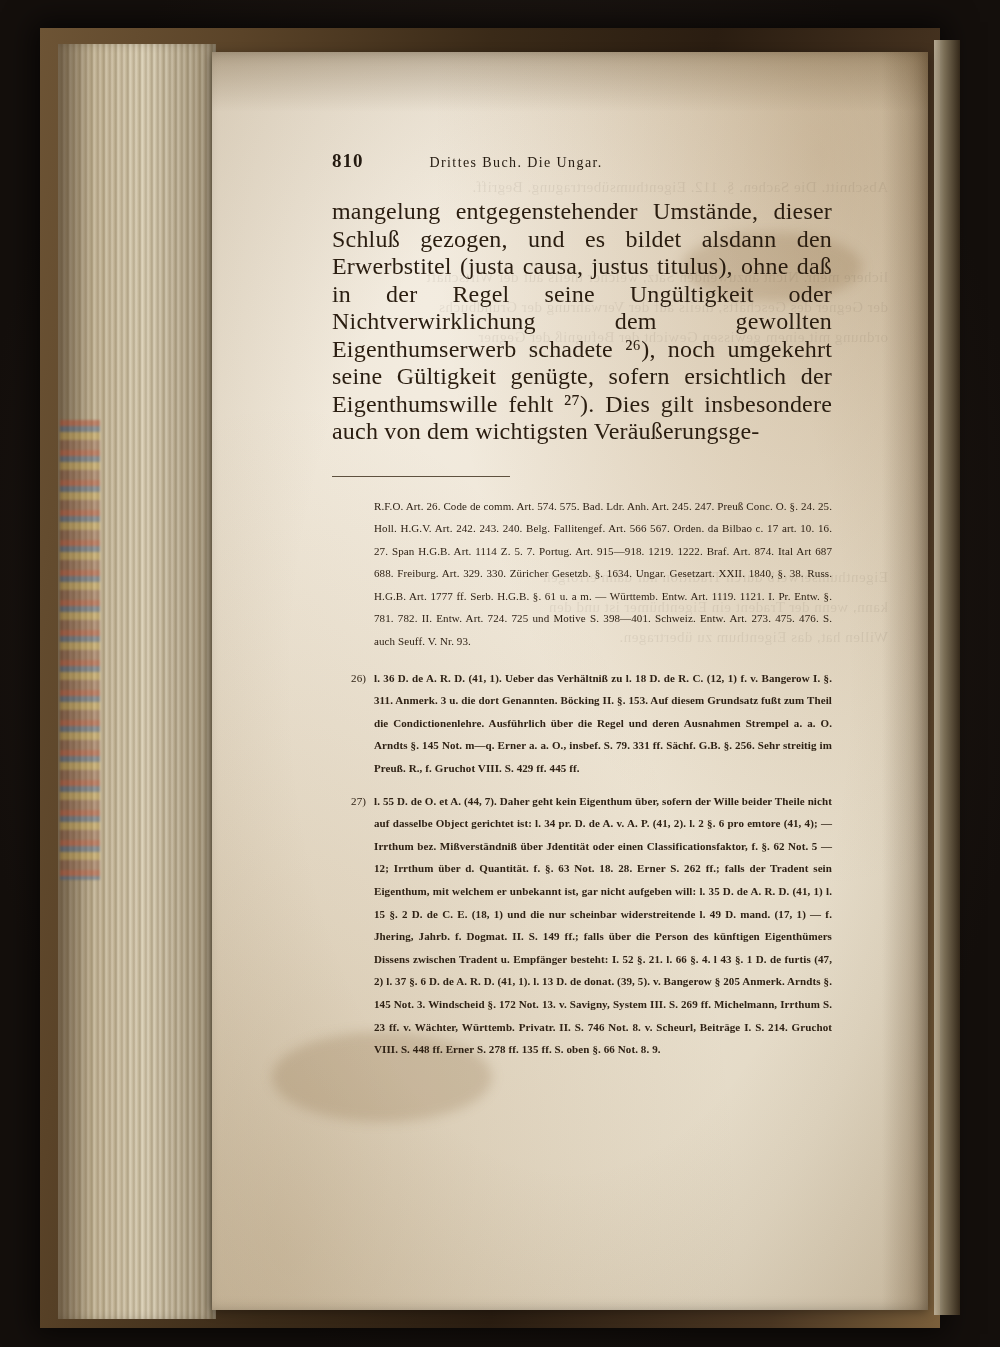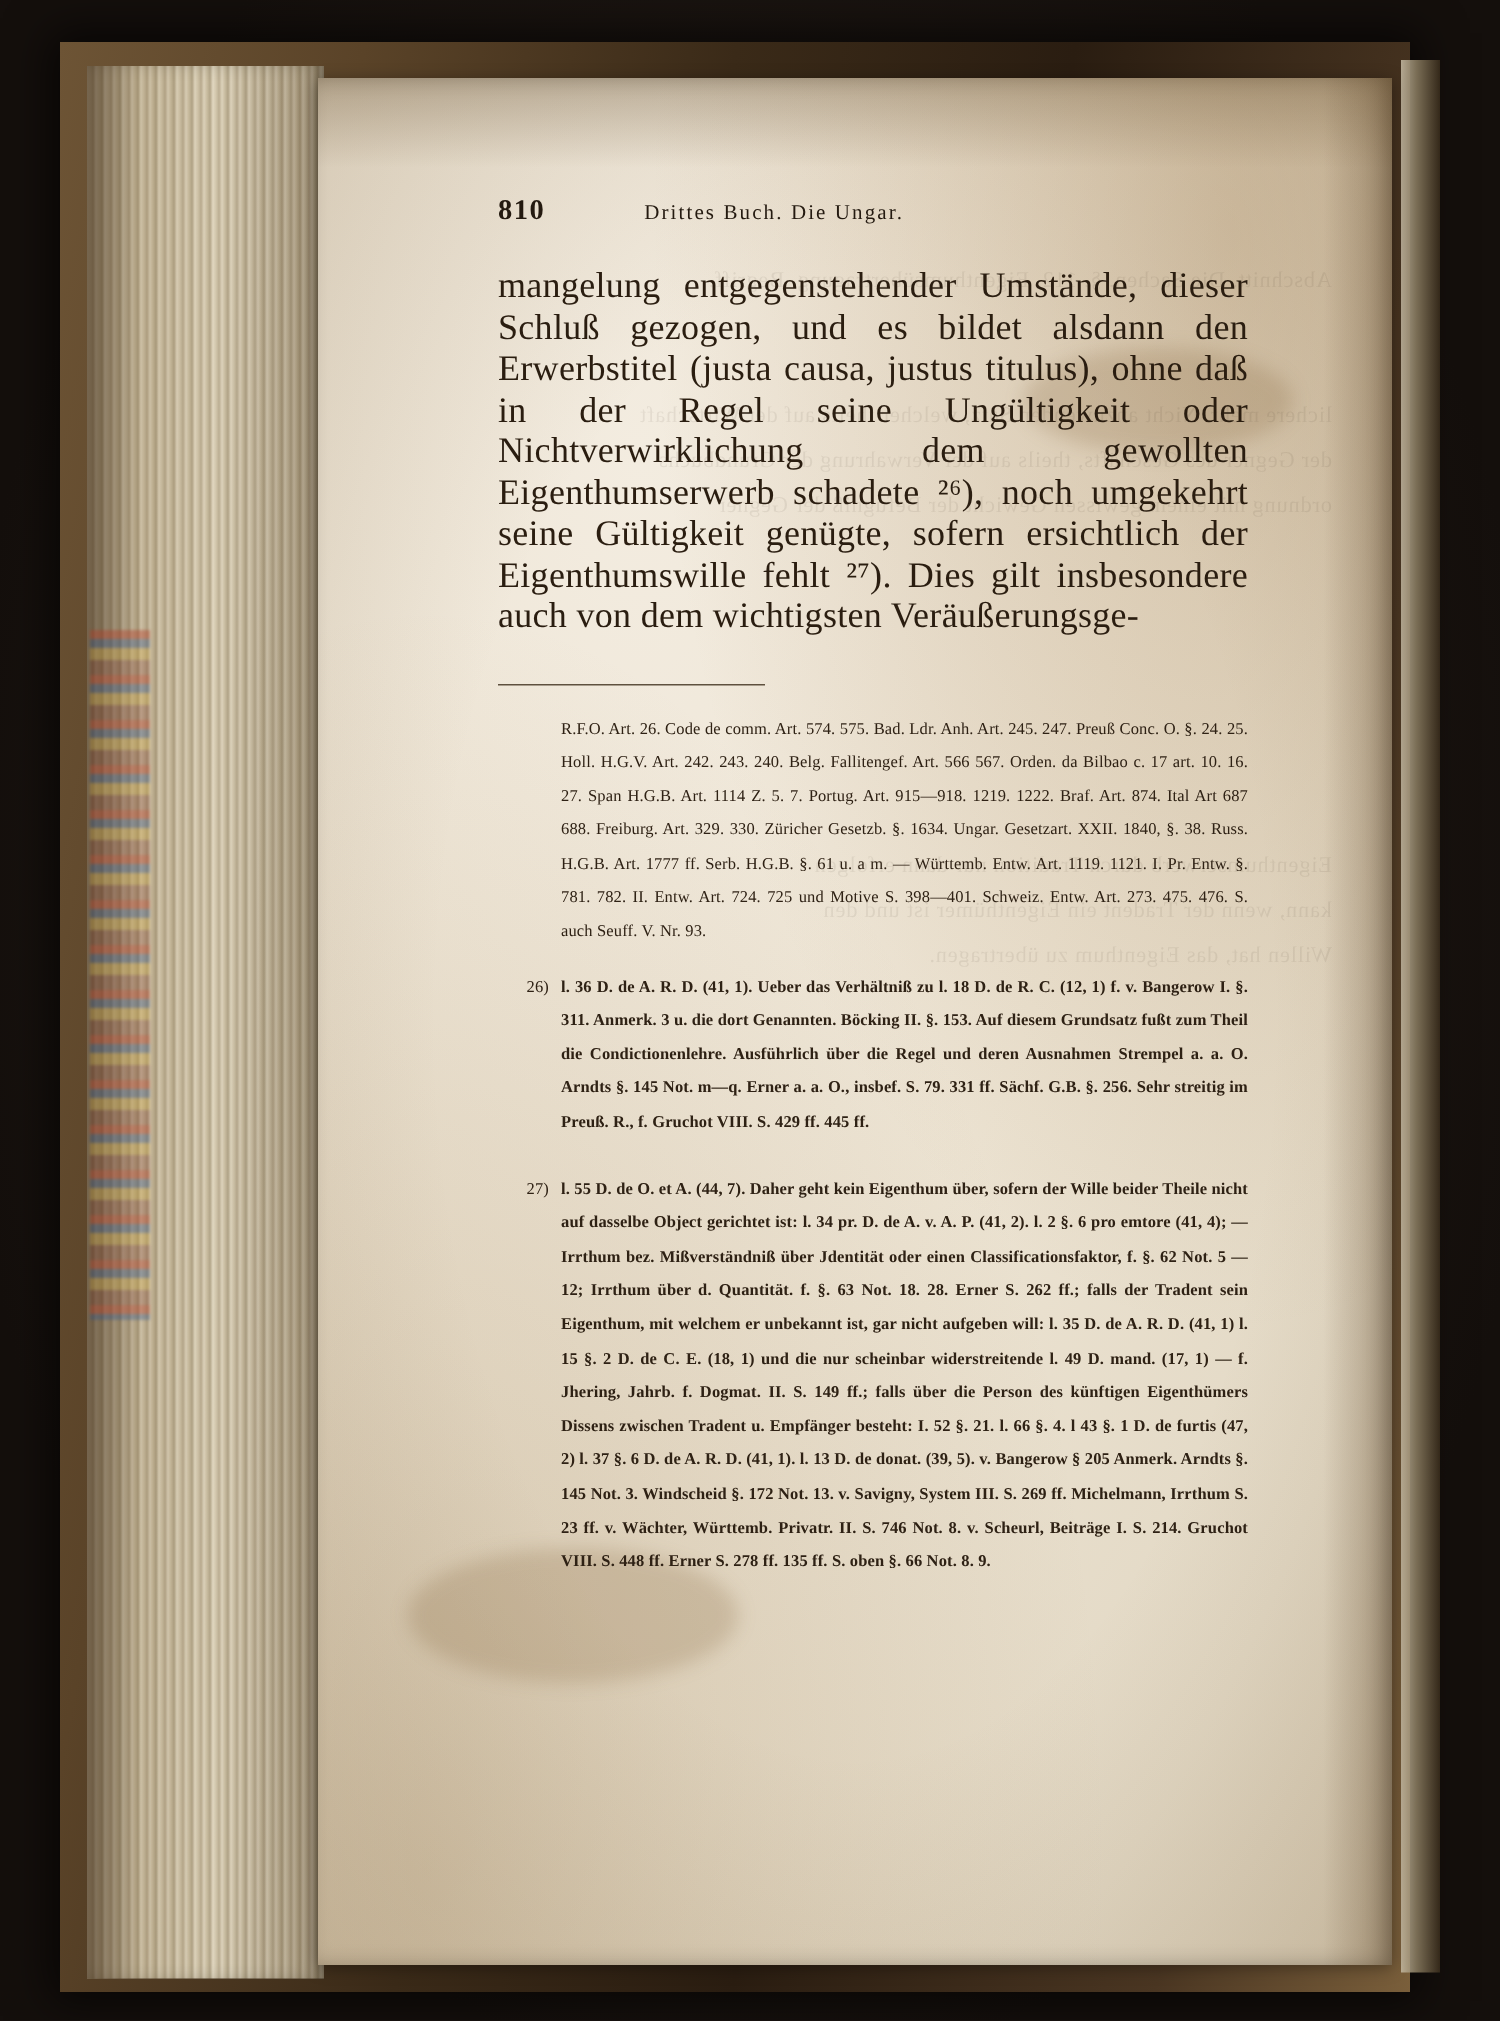--- a/index.html
+++ b/index.html
@@ -124,21 +124,21 @@
     line-height: 30px;
     color: #2a1c0e;
     letter-spacing: .5px;
     pointer-events: none;
     overflow: hidden;
   }
 
   .content {
     position: absolute;
     left: 120px;
-    top: 78px;
+    top: 98px;
     width: 500px;
     color: #241a10;
   }
 
   .running-head {
     display: flex;
     align-items: baseline;
     font-size: 14.5px;
     letter-spacing: .6px;
     margin-bottom: 26px;
@@ -175,21 +175,21 @@
     line-height: 22.6px;
     text-align: justify;
     color: #2e2114;
     letter-spacing: .1px;
   }
   .note {
     display: flex;
     margin-bottom: 2px;
     justify-content: flex-end;
   }
-  .note + .note { margin-top: 22px; }
+  .note + .note { margin-top: 10px; }
   .note-num {
     width: 34px;
     flex: 0 0 34px;
     text-align: right;
     padding-right: 8px;
     white-space: nowrap;
   }
   .note-body { flex: 1 1 auto; font-weight: bold; }
   .note-first {
     margin-left: 42px;

